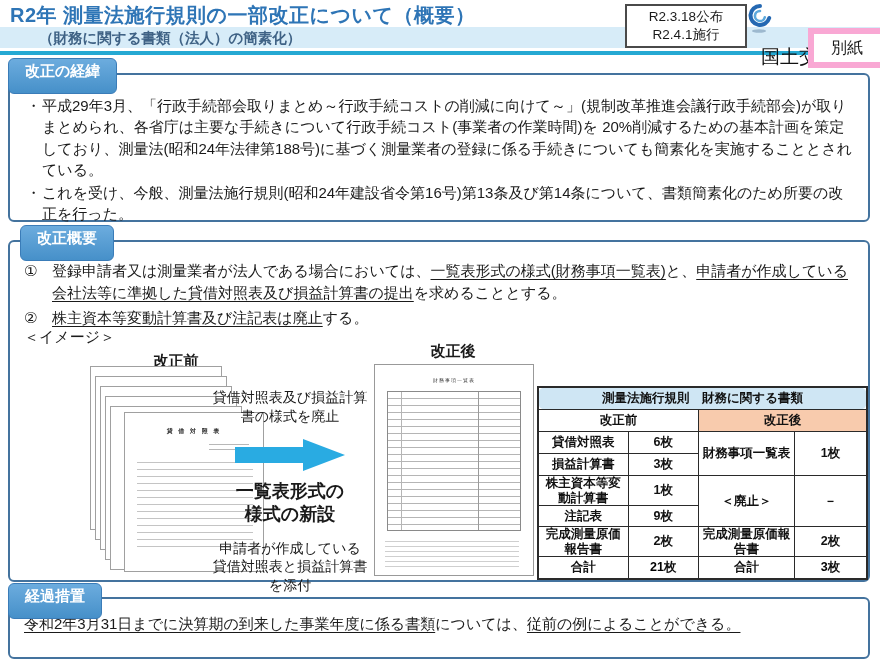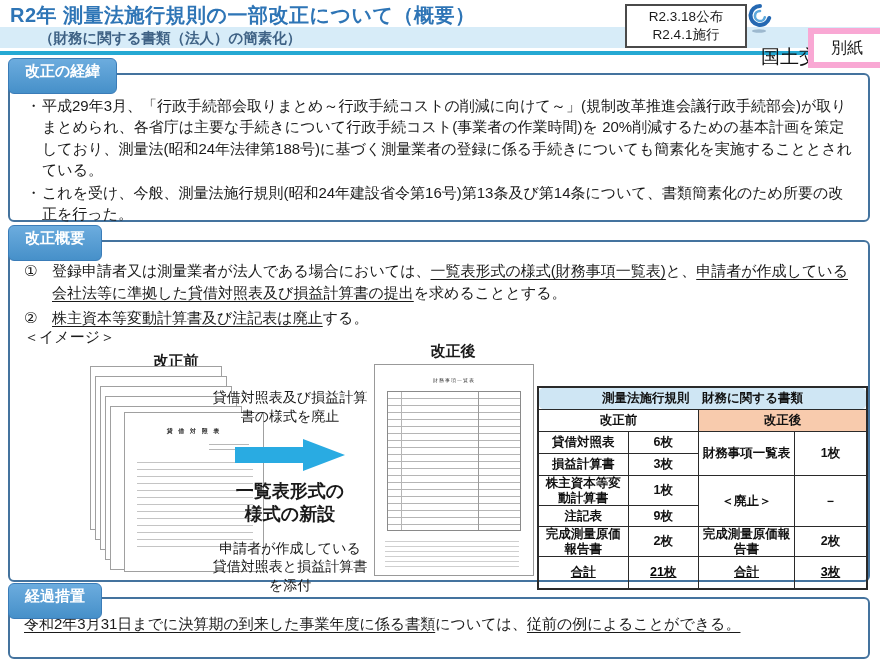--- a/index.html
+++ b/index.html
@@ -18,21 +18,21 @@
   .logo{position:absolute;left:746px;top:3px;z-index:3;}
   .ministry{position:absolute;left:761px;top:6px;font-size:19px;font-weight:normal;color:#111;z-index:3;white-space:nowrap;margin-top:38px;}
   .besshi-box{position:absolute;left:808px;top:28px;width:66px;height:28px;background:#fff;border:6px solid #f9a8d4;
     display:flex;align-items:center;justify-content:center;font-size:16px;z-index:4;}
   
   .tab{position:absolute;left:8px;z-index:2;color:#fff;font-weight:bold;font-size:15px;
     padding:3px 16px 12px;border-radius:6px;border:1px solid #3a7cb8;
     background:linear-gradient(180deg,#6cacde,#4690c9);white-space:nowrap;}
   .panel{position:absolute;left:8px;width:858px;background:#fff;border:2px solid #44739e;border-radius:6px;z-index:1;}
   .tab1{top:58px;} .panel1{top:73px;height:145px;}
-  .tab2{top:225px;} .panel2{top:240px;height:338px;}
+  .tab2{top:225px;margin-left:12px;} .panel2{top:240px;height:338px;}
   .tab3{top:583px;} .panel3{top:597px;height:58px;}
   
   .bullets{padding:20px 12px 0 14px;font-size:15px;line-height:1.42;}
   .bullet{position:relative;padding-left:18px;margin-bottom:2px;}
   .bullet .mk{position:absolute;left:2px;}
   .items{padding:18px 12px 0 6px;font-size:15px;line-height:1.45;}
   .item{position:relative;padding-left:36px;margin-bottom:3px;}
   .item .num{position:absolute;left:8px;}
   .u{text-decoration:underline;text-underline-offset:3px;text-decoration-thickness:1px;}
   
@@ -207,21 +207,21 @@
     <tr style="height:21px;">
       <td>注記表</td>
       <td class="dash">9枚</td>
     </tr>
     <tr style="height:30px;">
       <td>完成測量原価報告書</td>
       <td class="dash">2枚</td>
       <td>完成測量原価報告書</td>
       <td class="dash">2枚</td>
     </tr>
-    <tr style="height:32px;text-decoration:underline;">
+    <tr style="height:22px;">
       <td>合計</td>
       <td class="dash"><span class="red">21</span><span>枚</span></td>
       <td>合計</td>
       <td class="dash"><span class="red">3</span><span>枚</span></td>
     </tr>
   </tbody>
     </table>
 </div>
 
 <div class="tab tab3">経過措置</div>

